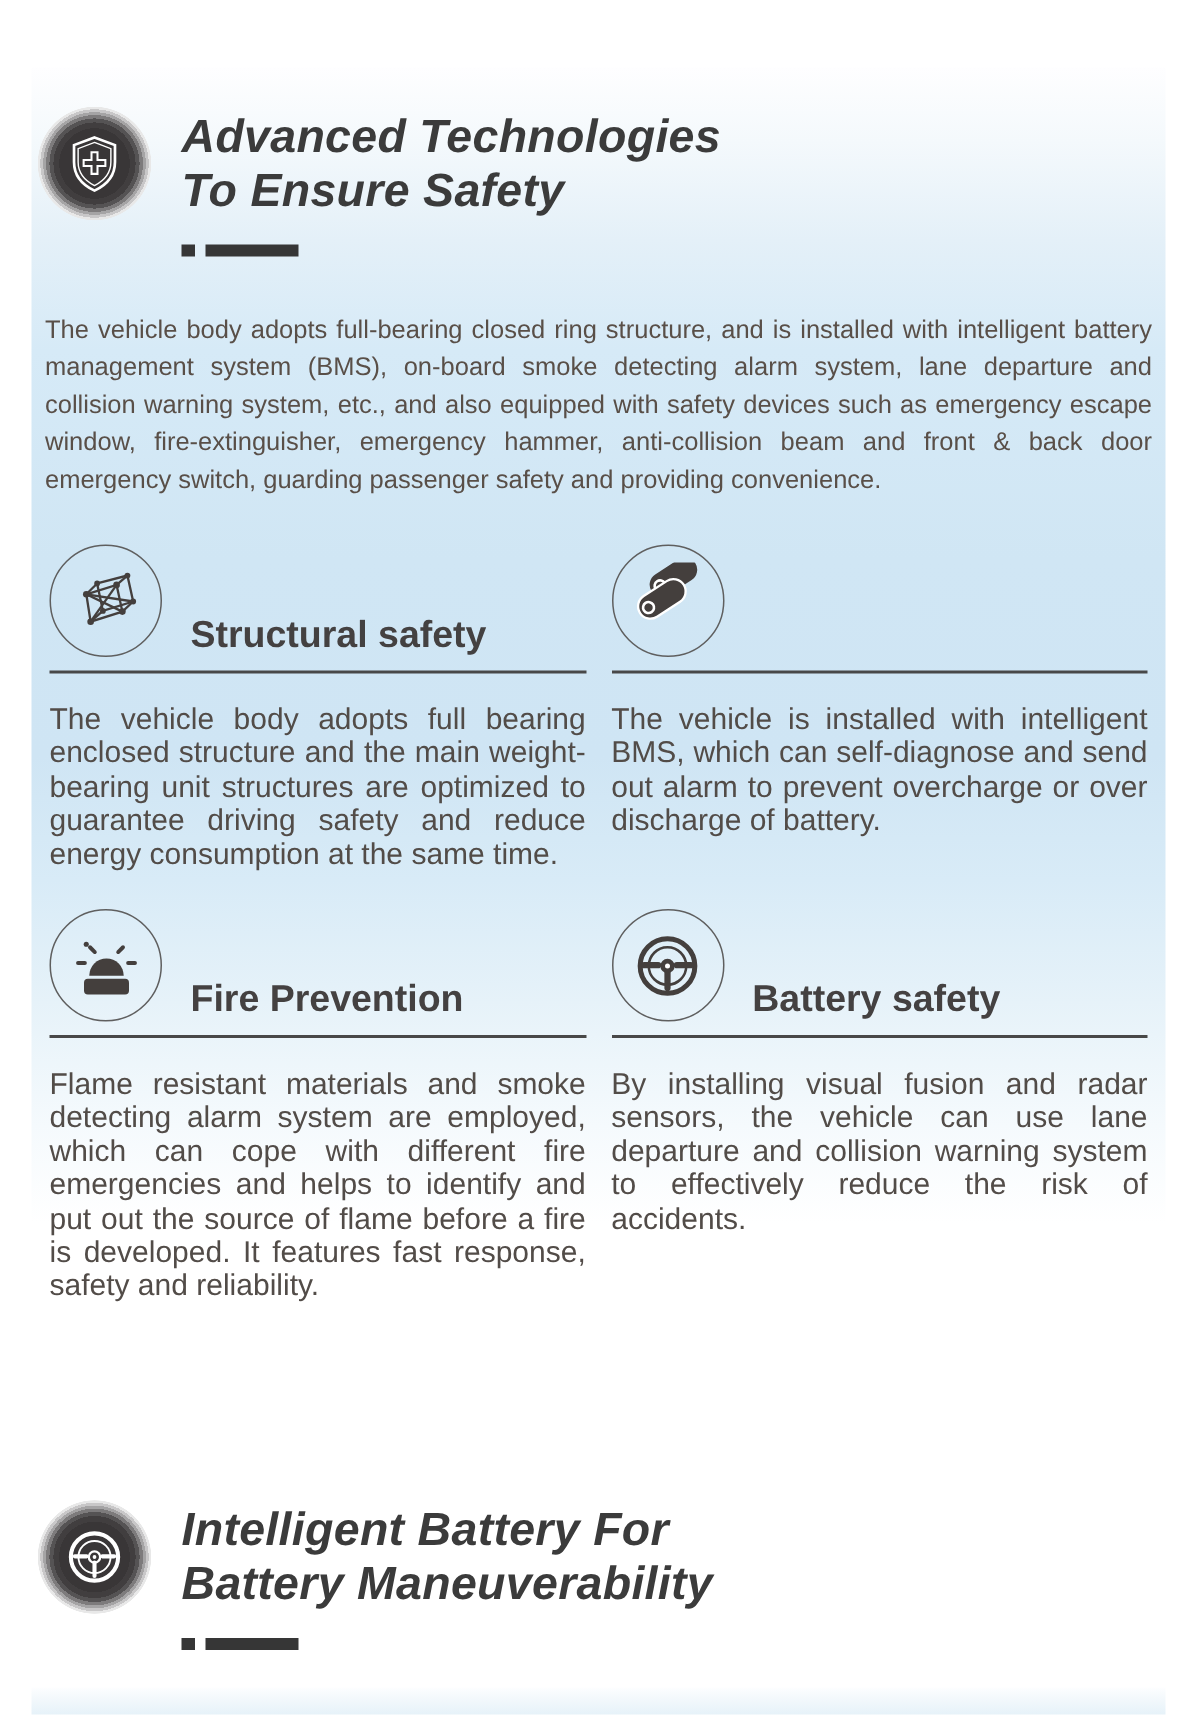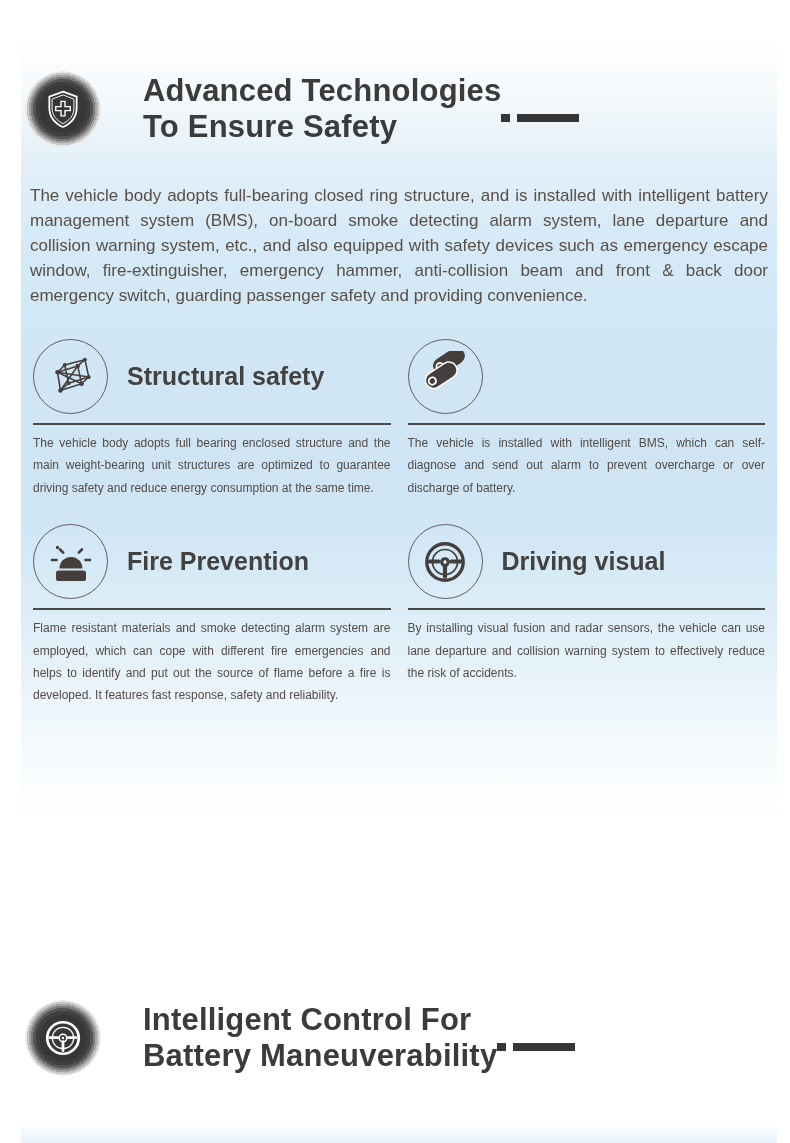--- a/index.html
+++ b/index.html
@@ -20,50 +20,50 @@
   .sec-header{display:flex;align-items:flex-start;}
   .panel .sec-header{padding:26px 0 0 4px;}
   .badge{
     width:76px;height:76px;border-radius:50%;flex:none;
     display:flex;align-items:center;justify-content:center;
     background:radial-gradient(closest-side,
       #393637 0 62%, #413e3f 62% 72%, #555354 72% 79%,
       #7d7b7c 79% 85%, #a5a4a5 85% 90%, #c8c7c8 90% 95%,
       #e8e8e8 95% 99%, rgba(255,255,255,0) 100%);
   }
-  .title-col{margin-left:42px;padding-top:2px;display:flex;flex-direction:row;}
+  .title-col{margin-left:20px;padding-top:2px;display:flex;flex-direction:column;font-style:italic;}
   .sec-title{
     font-size:31px;line-height:36px;font-weight:bold;color:#3b3b3b;
     letter-spacing:0.2px;
   }
   .deco{display:flex;align-items:center;margin-top:18px;}
   .deco .sq{width:9px;height:8px;background:#363636;}
   .deco .bar{width:62px;height:8px;background:#363636;margin-left:7px;}
   
   .intro{
     margin:36px 9px 0 9px;
     font-size:17px;line-height:25px;color:#594f48;
     text-align:justify;
   }
   
   .features{
     display:grid;grid-template-columns:1fr 1fr;
     column-gap:17px;row-gap:25px;
     margin:31px 12px 0 12px;
   }
-  .f-head{display:flex;align-items:center;}
+  .f-head{display:flex;align-items:flex-end;}
   .f-circle{
     width:75px;height:75px;border:1.4px solid #5f5f5f;border-radius:50%;
     flex:none;display:flex;align-items:center;justify-content:center;
     box-sizing:border-box;
   }
   .f-title{margin-left:19px;font-size:25px;font-weight:bold;color:#444141;}
   .f-rule{border-top:2.5px solid #484848;margin-top:9px;height:0;}
   .f-body{
-    margin-top:7px;font-size:12px;line-height:22.4px;color:#524c48;
+    margin-top:20px;font-size:20px;line-height:22.4px;color:#524c48;
     text-align:justify;
   }
   
   .header2{position:absolute;left:25px;top:1000px;display:flex;align-items:flex-start;}
   
   .bottom-strip{
     position:absolute;left:21px;top:1125px;width:756px;height:18px;
     background:linear-gradient(180deg,#fdfeff 0%, #f0f7fb 55%, #e6f2f9 100%);
   }
   svg{display:block;}
@@ -190,21 +190,21 @@
               <g stroke="#443f3d" stroke-width="4" stroke-linecap="round">
                 <line x1="9" y1="23.5" x2="18" y2="23.5"></line>
                 <line x1="30" y1="23.5" x2="39" y2="23.5"></line>
                 <line x1="24" y1="28" x2="24" y2="38"></line>
               </g>
               <circle cx="24" cy="24" r="4.6" fill="#443f3d"></circle>
               <circle cx="24" cy="24" r="1.6" fill="#ffffff"></circle>
             </svg>
           </span>
         </div>
-        <div class="f-title">Driving visual</div>
+        <div class="f-title">Battery safety</div>
       </div>
       <div class="f-rule"></div>
       <div class="f-body">By installing visual fusion and radar sensors, the vehicle can use lane departure and collision warning system to effectively reduce the risk of accidents.</div>
     </div>
 
   </div>
 </div>
 
 <div class="sec-header header2">
   <div class="badge">
@@ -217,21 +217,21 @@
           <line x1="25" y1="19.6" x2="32.5" y2="19.6"></line>
           <line x1="20" y1="23.5" x2="20" y2="32"></line>
         </g>
         <circle cx="20" cy="20" r="3.6" fill="none" stroke="#ffffff" stroke-width="1.5"></circle>
         <circle cx="20" cy="20" r="1.2" fill="#ffffff"></circle>
       </svg>
     </span>
   </div>
   <div class="title-col">
     <div class="sec-title">
-      <div>Intelligent Control For</div>
+      <div>Intelligent Battery For</div>
       <div>Battery Maneuverability</div>
     </div>
     <div class="deco">
       <span class="sq"></span>
       <span class="bar"></span>
     </div>
   </div>
 </div>
 
 <div class="bottom-strip"></div>

